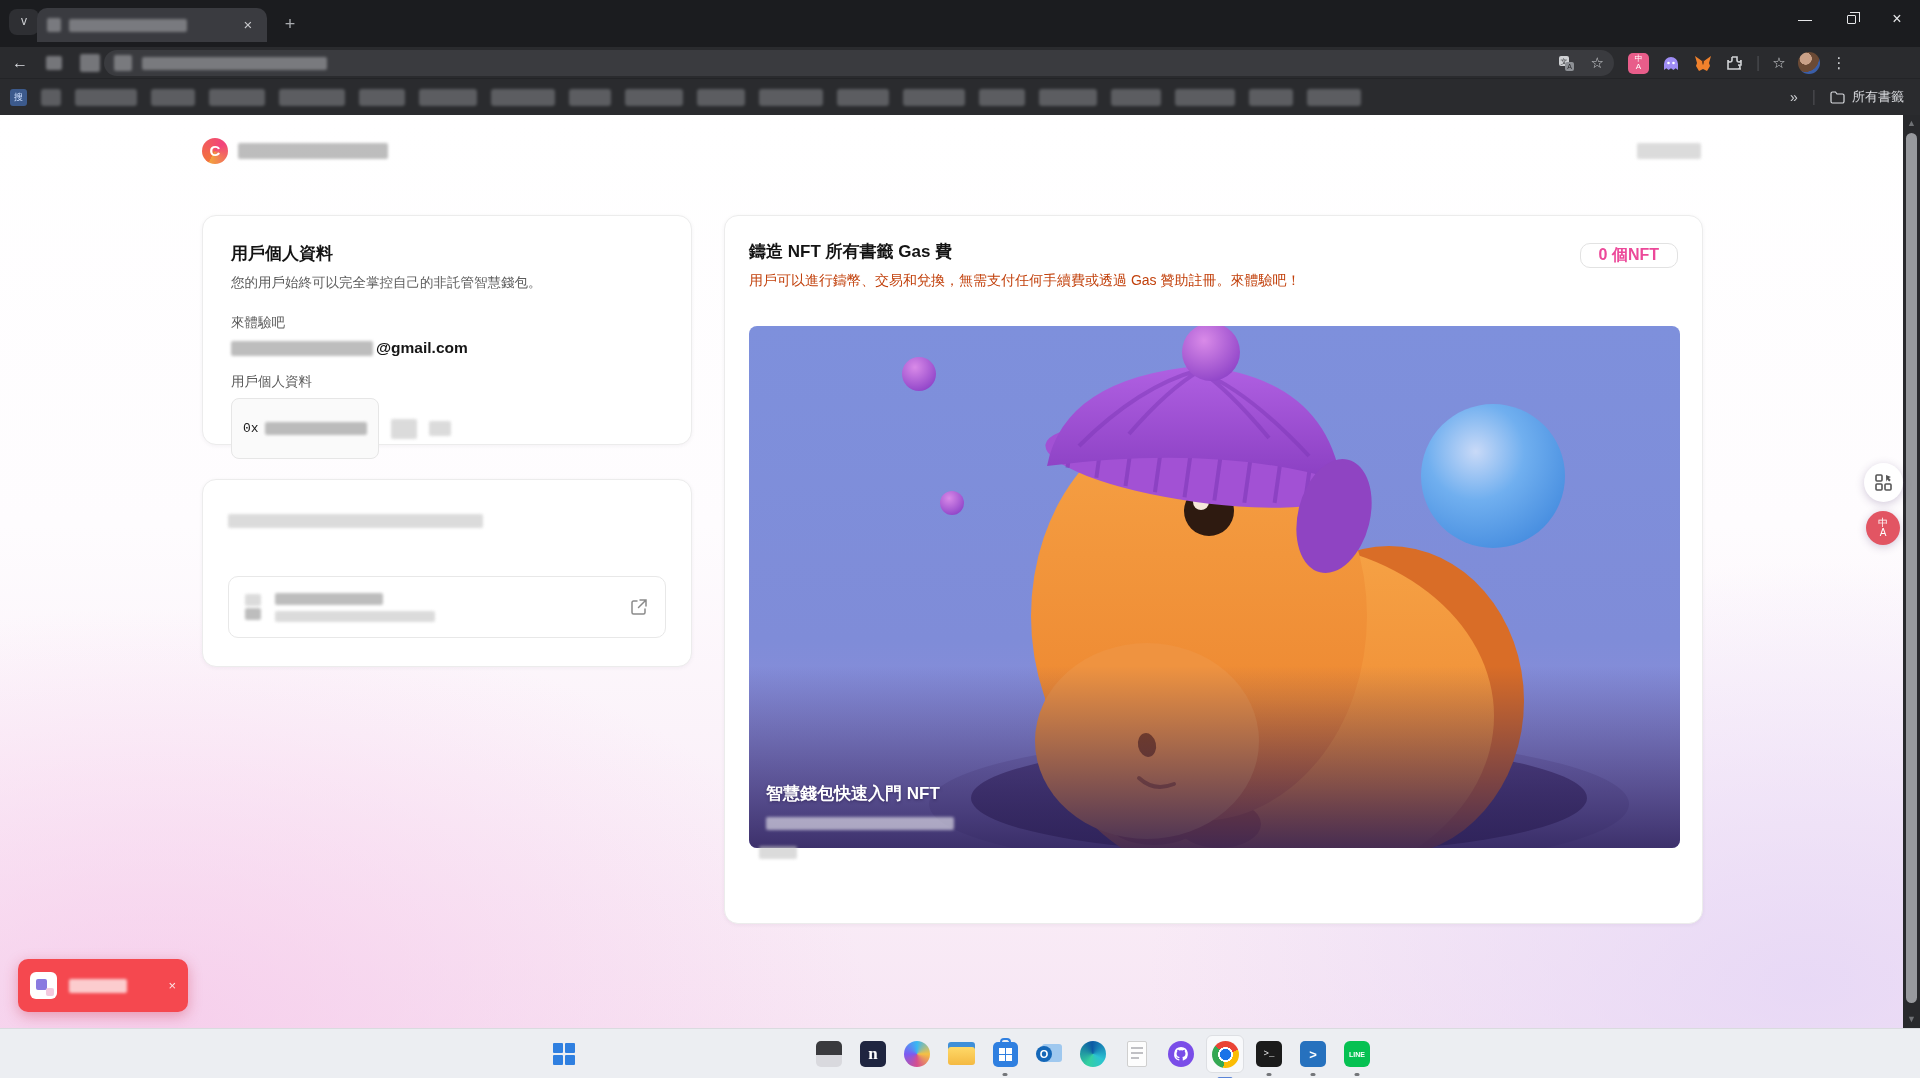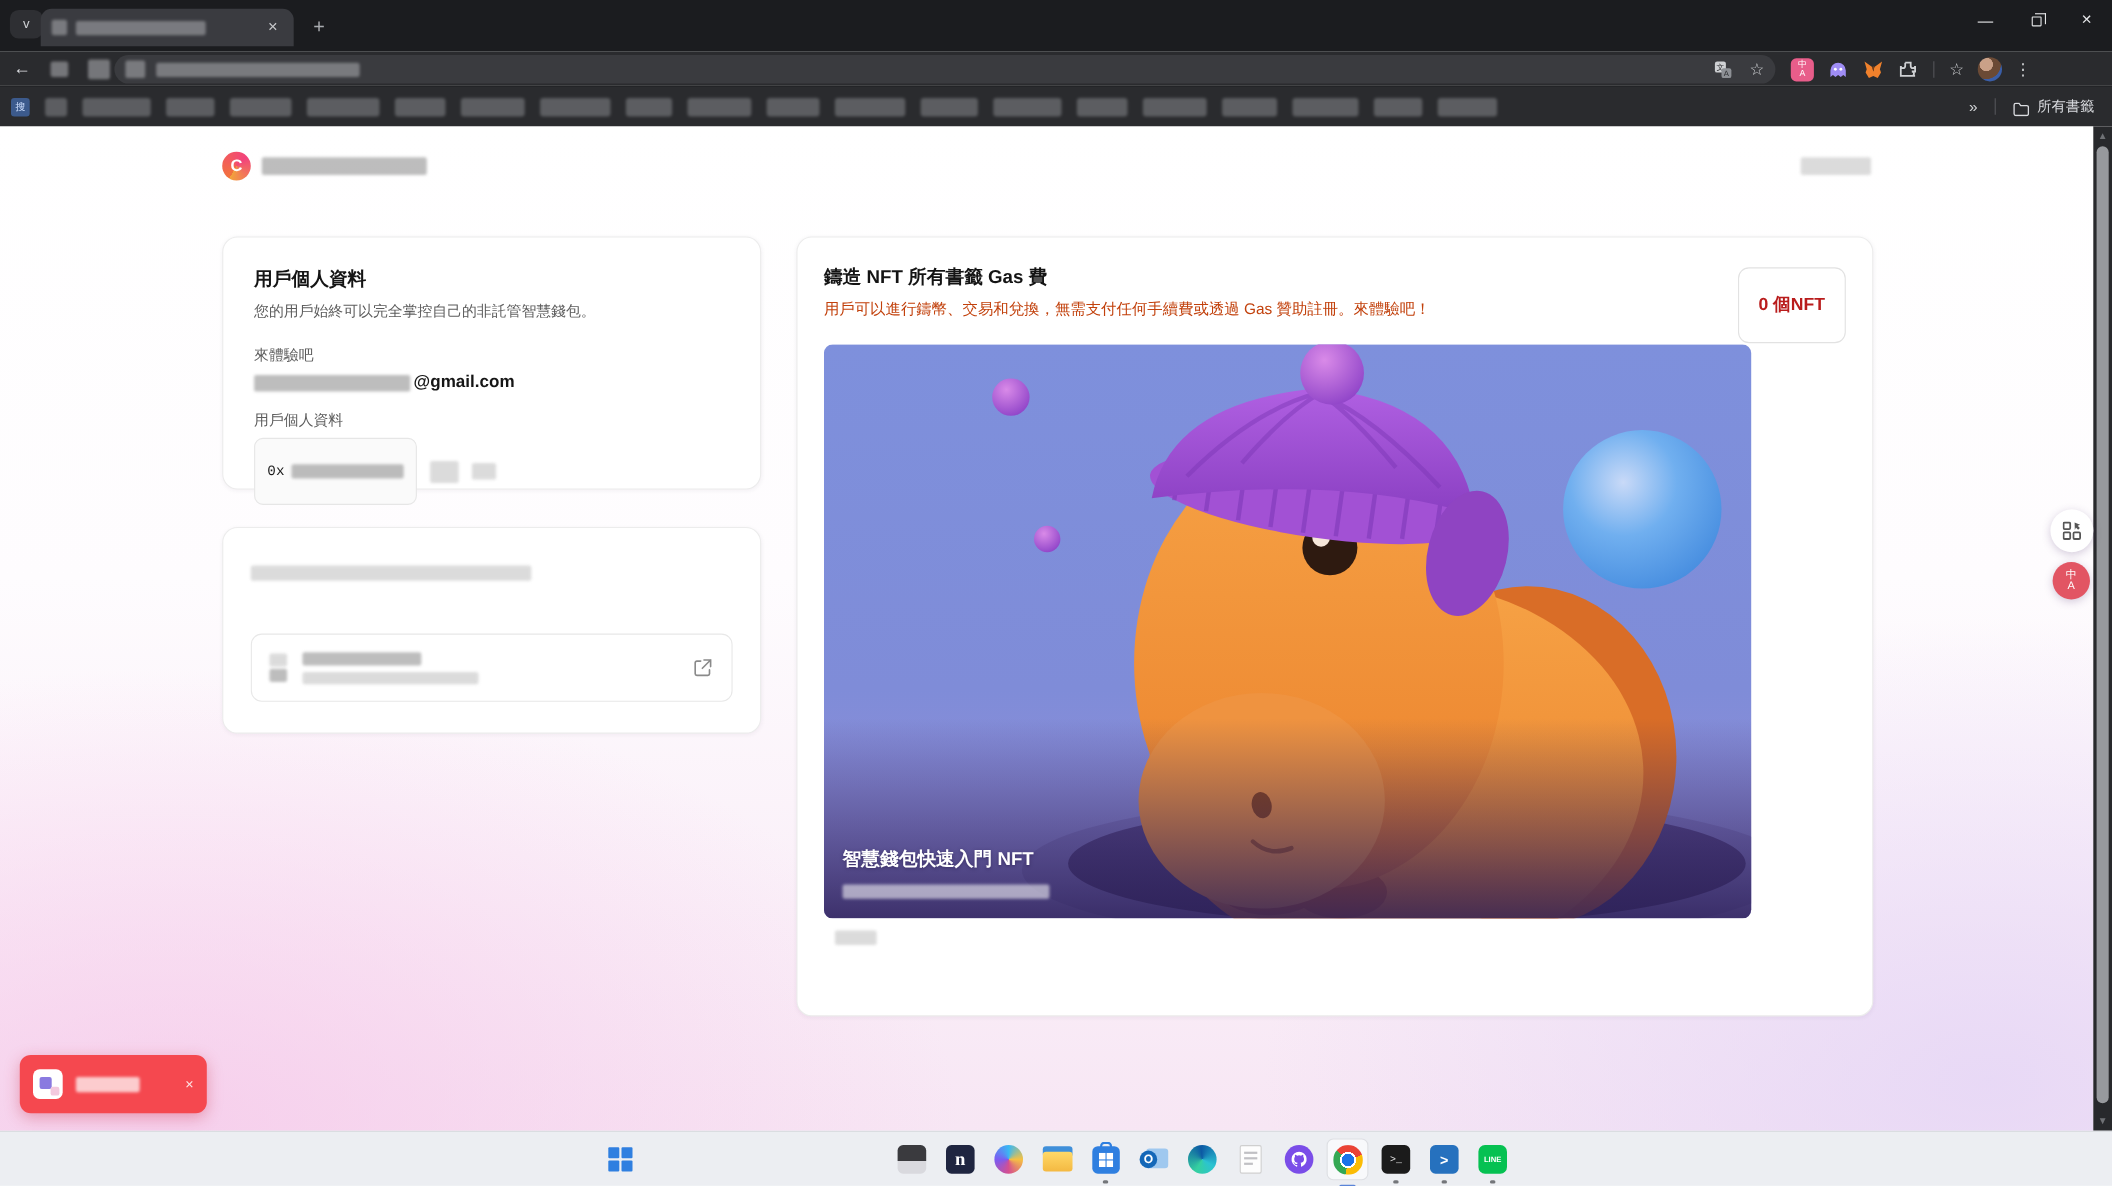--- a/index.html
+++ b/index.html
@@ -32,22 +32,22 @@
       linear-gradient(180deg, #ffffff 0%, #fefcfe 45%, #f7e6f4 100%); }
   #scrollbar { left:1903px; top:115px; width:17px; height:913px; background:#28292c; }
   #scrollthumb { left:3px; top:18px; width:11px; height:870px; background:#97999d; border-radius:6px; }
   .scroll-arrow { left:3px; width:11px; color:#6f7175; font-size:9px; text-align:center; }
   .card { position:absolute; background:#ffffff; border:1px solid #ececec; border-radius:14px; box-shadow:0 1px 4px rgba(40,20,60,.05); }
   .card-title { font-size:17px; font-weight:bold; color:#141414; }
   .card-desc { font-size:13.5px; color:#5c5c5c; }
   .field-label { font-size:13.5px; color:#5c5c5c; }
   #wallet-pill { display:inline-flex; align-items:center; gap:6px; background:#fafafa; border:1px solid #e6e6e6; border-radius:8px; padding:22px 11px; font-family:"Liberation Mono","DejaVu Sans Mono",monospace; font-size:13px; color:#1a1a1a; }
   #gs-item { position:absolute; left:25px; top:96px; width:438px; height:62px; border:1px solid #e8e8e8; border-radius:10px; display:flex; align-items:center; padding:0 16px; gap:14px; }
-  #nft-badge { border:1px solid #e2e2e2; border-radius:10px; padding:23px 18px; font-size:16px; font-weight:bold; color:#b91c1c; background:#fff; }
-  #hero { position:absolute; left:24px; top:97px; width:843px; height:522px; border-radius:8px; overflow:hidden; }
+  #nft-badge { border:1px solid #e2e2e2; border-radius:10px; padding:1px 18px; font-size:16px; font-weight:bold; color:#ec4899; background:#fff; }
+  #hero { position:absolute; left:24px; top:110px; width:931px; height:522px; border-radius:8px; overflow:hidden; }
   #hero svg { position:absolute; left:0; top:0; }
   #hero-caption { position:absolute; left:17px; bottom:43px; color:#ffffff; font-size:17px; font-weight:bold; text-shadow:0 1px 3px rgba(30,15,60,.5); }
   #mint-btn { position:absolute; left:24px; top:642px; width:268px; height:44px; background:#141414; border-radius:8px; color:#fff; display:flex; align-items:center; justify-content:center; gap:9px; font-size:14.5px; font-weight:bold; }
   
   #toast { left:18px; top:959px; width:170px; height:53px; background:#f5484f; border-radius:10px; box-shadow:0 4px 14px rgba(200,40,60,.35); display:flex; align-items:center; padding:0 12px; gap:12px; }
   #toast-icon { width:27px; height:27px; background:#ffffff; border-radius:6px; position:relative; filter:blur(.6px); }
   #toast-icon:before { content:""; position:absolute; left:6px; top:7px; width:11px; height:11px; background:#8a7ae0; border-radius:2px; }
   #toast-icon:after { content:""; position:absolute; right:3px; bottom:3px; width:8px; height:8px; background:#f3c9de; border-radius:2px; }
   
   .float-btn { position:absolute; border-radius:50%; box-shadow:0 2px 8px rgba(80,50,110,.25); display:flex; align-items:center; justify-content:center; }
@@ -132,21 +132,21 @@
   <span class="bm" style="width:52px"></span>
   <span class="bm" style="width:62px"></span>
   <span class="bm" style="width:46px"></span>
   <span class="bm" style="width:58px"></span>
   <span class="bm" style="width:50px"></span>
   <span class="bm" style="width:60px"></span>
   <span class="bm" style="width:44px"></span>
   <span class="bm" style="width:54px"></span>
   <span style="margin-left:auto;color:#cfd1d4;font-size:14px">»</span>
   <span style="color:#4a4b4f">|</span>
-  <span style="display:flex;align-items:flex-end;gap:7px;color:#dadce0;font-size:13px;margin-right:6px">
+  <span style="display:flex;align-items:center;gap:7px;color:#dadce0;font-size:13px;margin-right:6px">
     <svg width="15" height="13" viewBox="0 0 15 13">
         <path d="M1 2.5 a1.5 1.5 0 0 1 1.5-1.5 h3 l1.5 2 h5.5 a1.5 1.5 0 0 1 1.5 1.5 v6 a1.5 1.5 0 0 1 -1.5 1.5 h-10 a1.5 1.5 0 0 1 -1.5 -1.5 Z" fill="none" stroke="#dadce0" stroke-width="1.2"></path>
       </svg>
     <span>所有書籤</span>
   </span>
 </div>
 
 <div id="pagebg" class="abs">
 
   <div class="abs" style="left:0;top:0;width:1903px;height:71px">

